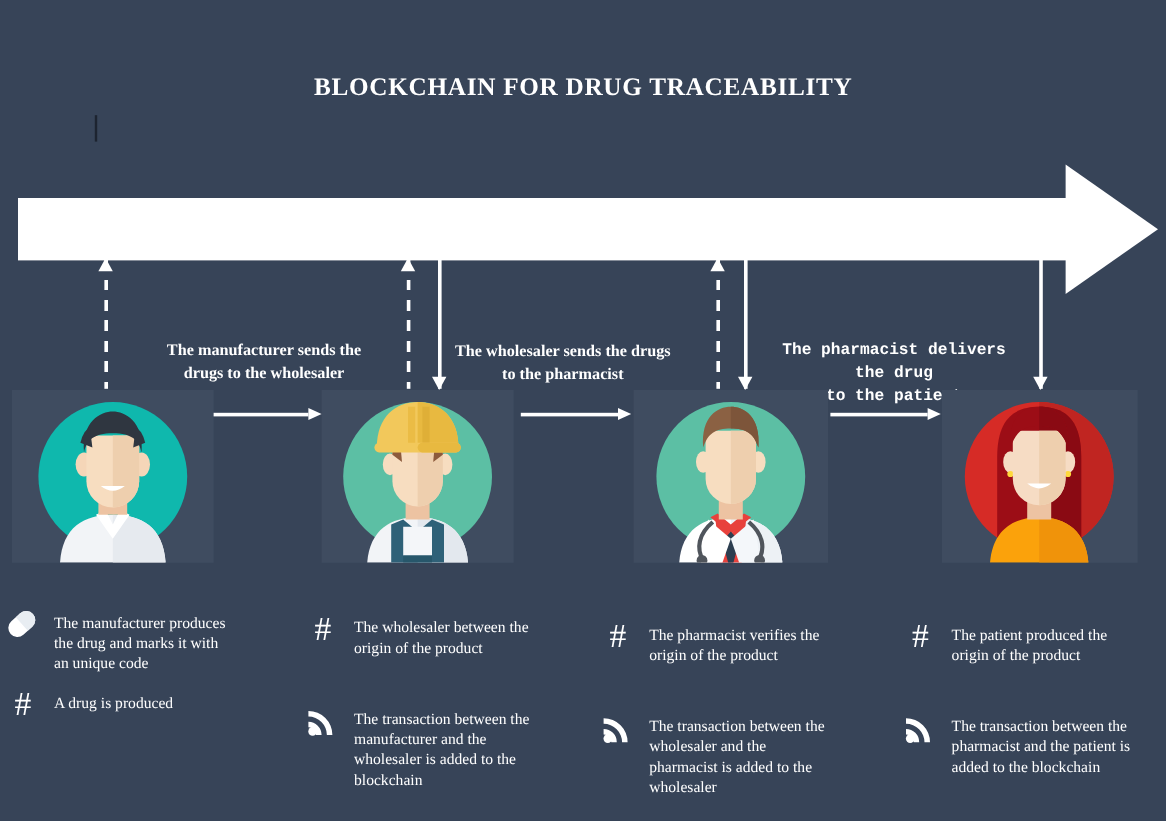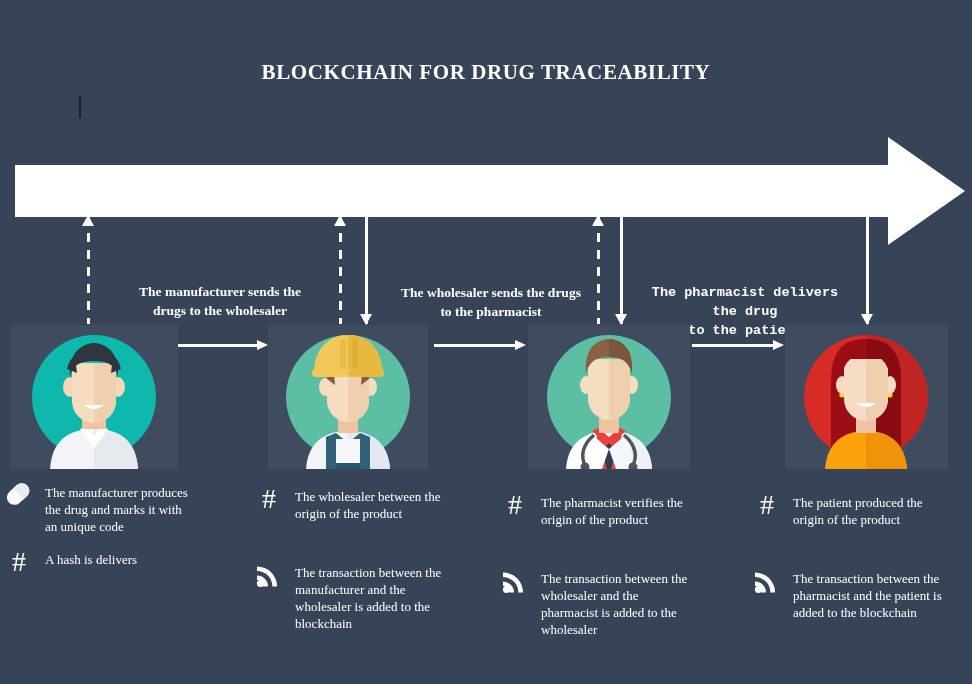--- a/index.html
+++ b/index.html
@@ -75,21 +75,21 @@
   }
   .harrow .tip {
     position: absolute; top: -0.5px;
     width: 0; height: 0;
     border-top: 5.5px solid transparent;
     border-bottom: 5.5px solid transparent;
     border-left: 11px solid #ffffff;
   }
 
   
-  .bullets { position: absolute; }
+  .bullets { position: absolute; margin-top: 26px; }
   .bullet { position: relative; display: flex; align-items: flex-start; margin-bottom: 14px; }
   .bullet .bicon {
     flex: 0 0 auto; width: 30px; margin-right: 11px;
     display: flex; align-items: flex-start; justify-content: center;
     color: #ffffff;
   }
   .bullet .btext {
     color: #ffffff; font-size: 13px; line-height: 17px; font-weight: normal;
     padding-top: 2px;
   }
@@ -135,21 +135,21 @@
   </div>
   <div class="vline solid" style="left:866px; top:216px; height:108px;">
     <div class="stem"></div>
     <div class="arrow-down"></div>
   </div>
 
   <div class="step-caption" style="left:123px; top:282px; width:194px;">
     <div>The manufacturer sends the</div>
     <div>drugs to the wholesaler</div>
   </div>
-  <div class="step-caption" style="left:392px; top:283px; width:198px;">
+  <div class="step-caption" style="left:370px; top:283px; width:198px;">
     <div>The wholesaler sends the drugs</div>
     <div>to the pharmacist</div>
   </div>
   <div class="step-caption" style="left:640px; top:283px; width:210px;font-family:Liberation Mono, monospace;">
     <div>The pharmacist delivers the drug</div>
     <div>to the patient</div>
   </div>
 
   <div class="card" style="left:10px; top:325px; width:168px; height:144px;">
     <svg class="avatar-wrap" viewBox="0 0 168 144">
@@ -291,21 +291,21 @@
             <path d="M14.5 4 h5 a7.5 7.5 0 0 1 0 15 h-5 Z" fill="#e8edf2"></path>
           </g>
         </svg>
       </span>
       <span class="btext">The manufacturer produces the drug and marks it with an unique code</span>
     </div>
     <div class="bullet" style="margin-bottom:16px;">
       <span class="bicon">
         <span class="hash-glyph">#</span>
       </span>
-      <span class="btext">A hash is delivers</span>
+      <span class="btext">A drug is produced</span>
     </div>
   </div>
 
   <div class="bullets" style="left:254px; top:486px; width:196px;">
     <div class="bullet" style="margin-bottom:40px;">
       <span class="bicon">
         <span class="hash-glyph">#</span>
       </span>
       <span class="btext">The wholesaler between the origin of the product</span>
     </div>

